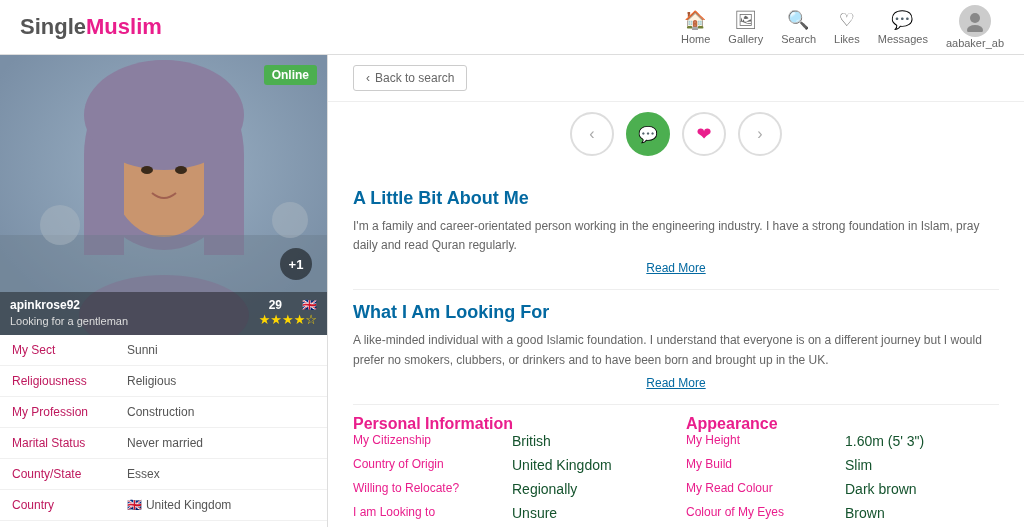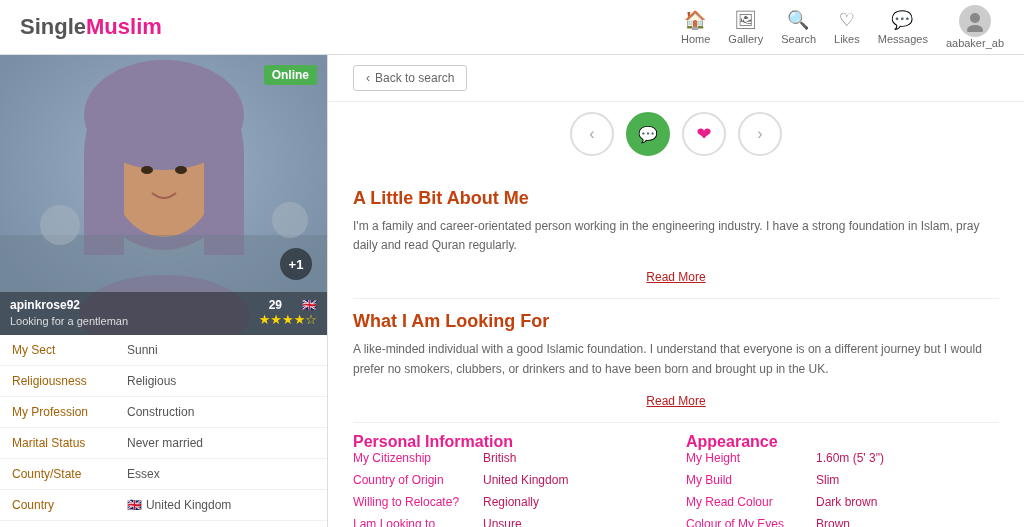--- a/index.html
+++ b/index.html
@@ -26,53 +26,53 @@
     .plus-circle { position: absolute; bottom: 55px; right: 15px; background: rgba(0,0,0,0.5); color: white; width: 32px; height: 32px; border-radius: 50%; display: flex; align-items: center; justify-content: center; font-size: 13px; font-weight: bold; cursor: pointer; }
     .profile-info { position: absolute; bottom: 0; left: 0; right: 0; padding: 6px 10px 8px; background: rgba(0,0,0,0.4); color: white; }
     .profile-username { font-size: 12px; font-weight: bold; display: flex; align-items: center; justify-content: space-between; }
     .profile-tagline { font-size: 11px; color: #ddd; margin-top: 2px; }
     .stars { color: #FFD700; font-size: 13px; }
     .age-flag { display: flex; align-items: center; gap: 20px; }
 
     
     .profile-details { padding: 0; overflow-y: auto; flex: 1; }
     .detail-row { display: flex; padding: 8px 12px; border-bottom: 1px solid #f0f0f0; align-items: flex-start; }
-    .detail-label { color: #a16207; width: 115px; min-width: 115px; font-size: 12px; }
+    .detail-label { color: #be185d; width: 115px; min-width: 115px; font-size: 12px; }
     .detail-value { color: #555; font-size: 12px; display: flex; align-items: center; gap: 4px; }
 
     
     .right-panel { flex: 1; background: #fff; overflow-y: auto; padding: 0; }
     .right-content { padding: 15px 25px; }
 
     
     .back-bar { padding: 10px 25px; border-bottom: 1px solid #eee; display: flex; align-items: center; justify-content: space-between; }
     .back-btn { border: 1px solid #ccc; background: #fff; padding: 5px 12px; border-radius: 3px; cursor: pointer; font-size: 12px; color: #666; display: flex; align-items: center; gap: 5px; }
 
     
     .action-row { display: flex; align-items: center; justify-content: center; gap: 12px; padding: 10px 25px 5px; }
     .action-btn { width: 44px; height: 44px; border-radius: 50%; border: 2px solid #ddd; background: #fff; cursor: pointer; display: flex; align-items: center; justify-content: center; font-size: 18px; }
     .action-btn.chat { background: #4CAF50; border-color: #4CAF50; color: white; font-size: 16px; }
     .action-btn.heart { background: #fff; border-color: #ddd; font-size: 18px; }
     .action-btn.nav-arrow { font-size: 16px; color: #aaa; }
 
     
-    .section-title { color: #c2410c; font-size: 18px; font-weight: bold; margin: 12px 0 8px; }
+    .section-title { color: #0369a1; font-size: 18px; font-weight: bold; margin: 12px 0 8px; }
 
     
     .about-text { color: #666; font-size: 12px; line-height: 1.6; }
-    .read-more { color: #b91c1c; font-size: 12px; text-align: center; padding: 6px 0; cursor: pointer; display: block; margin-top: 9px; }
+    .read-more { color: #0369a1; font-size: 12px; text-align: center; padding: 6px 0; cursor: pointer; display: block; }
     .section-divider { border: none; border-top: 1px solid #eee; margin: 8px 0; }
 
     
     .info-columns { display: flex; gap: 20px; margin-top: 10px; }
     .info-col { flex: 1; }
     .info-col-title { color: #e91e8c; font-size: 16px; font-weight: bold; }
     .info-row { display: flex; margin-bottom: 8px; }
     .info-label { color: #e91e8c; font-size: 12px; width: 130px; min-width: 130px; }
-    .info-val { color: #be185d; font-size: 12px; }
+    .info-val { color: #14532d; font-size: 14px; margin-left: 29px; }
 
     .heart-filled { color: #e91e8c; }
   </style>
 </head>
 <body>
 
 <div class="header">
   <div class="logo">
     <span>Single</span><span>Muslim</span>
   </div>

